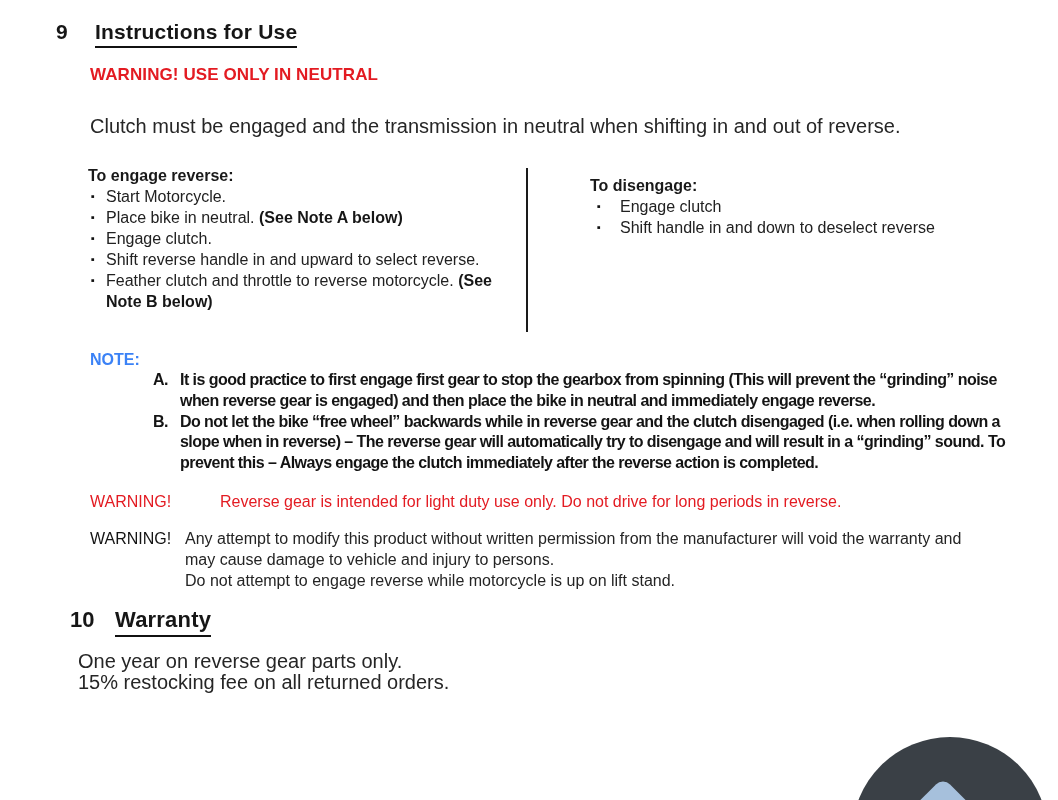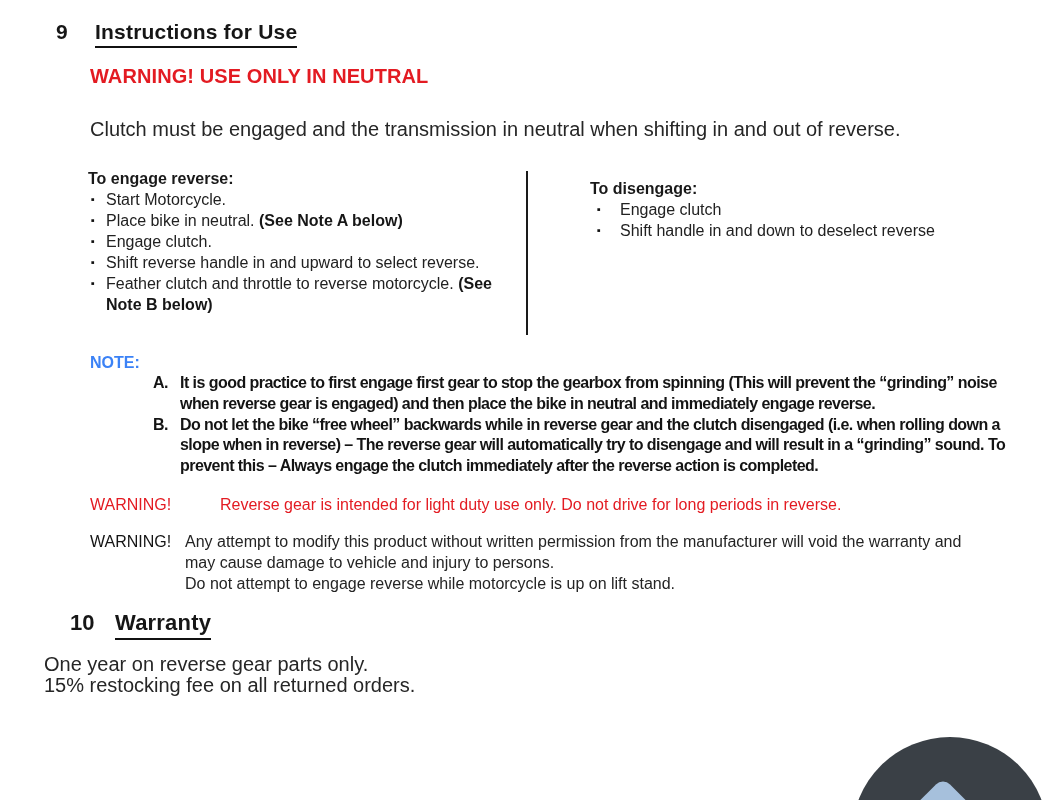--- a/index.html
+++ b/index.html
@@ -15,21 +15,21 @@
   
   .sec-head { display:flex; align-items:baseline; font-weight:bold; color:#161616; }
   .head-9 { padding-left:56px; padding-top:20px; font-size:21px; }
   .head-9 .sec-num { width:39px; flex:none; }
   .head-10 { padding-left:50px; margin-top:16px; font-size:22px;margin-left:20px; }
   .head-10 .sec-num { width:45px; flex:none; }
   .sec-title { border-bottom:2px solid #111; padding-bottom:2px; letter-spacing:0.2px; }
 
   .warn-head {
     margin:17px 0 0 90px;
-    font-size:20px; font-weight:bold;
+    font-size:17px; font-weight:bold;
     letter-spacing:0.1px;
   }
 
   
   .body-txt { font-size:20px; line-height:21px; color:#262626; }
   .intro { margin:31px 0 0 90px; }
 
   
   .cols { display:flex; margin-top:29px; min-height:168px; }
   .col-left  { margin-left:88px; width:438px; flex:none; }
@@ -56,21 +56,21 @@
   
   .warn-row { display:flex; margin:17px 0 0 88px; font-size:16px; line-height:21px; }
   .warn-label { font-weight:normal; flex:none; width:97px; padding-left:2px; }
   .warn-red, .warn-red .warn-label { color:#e31b22; }
   .warn-red .wtxt { width:780px;margin-left:35px; }
   .warn-black { margin-top:16px; color:#242424; }
   .warn-black .warn-label { color:#141414; }
   .warn-black .wtxt { width:780px; }
 
   
-  .warranty-lines { margin:14px 0 0 44px; }
+  .warranty-lines { margin:14px 0 0 78px; }
 
   
   .photo-circle {
     position:absolute; left:852px; top:737px;
     width:196px; height:196px; border-radius:50%;
     background:#3a4046;
   }
   .photo-diamond {
     position:absolute; left:63px; top:52px;
     width:56px; height:56px; border-radius:10px;

